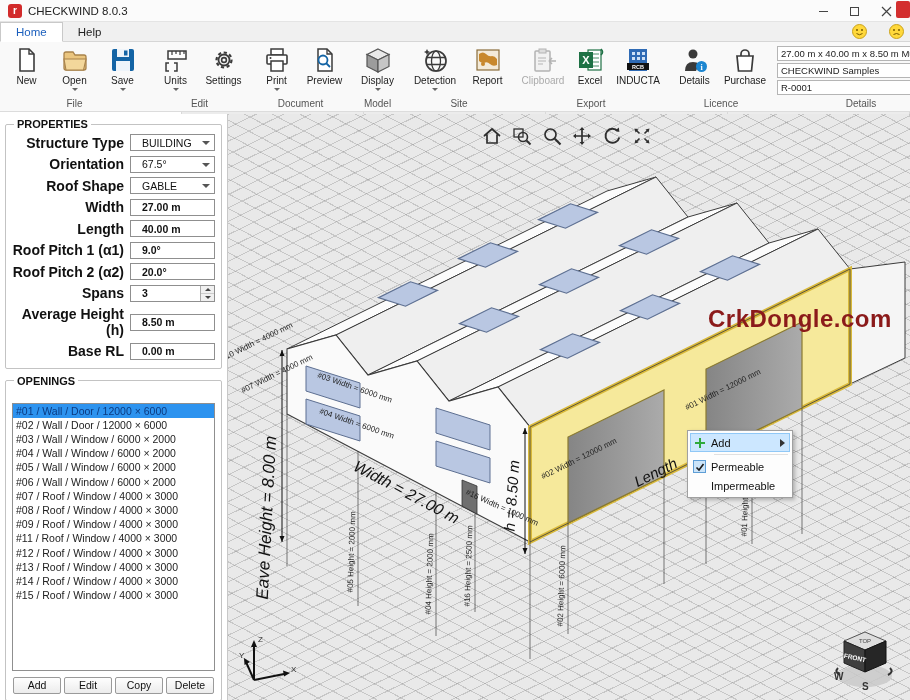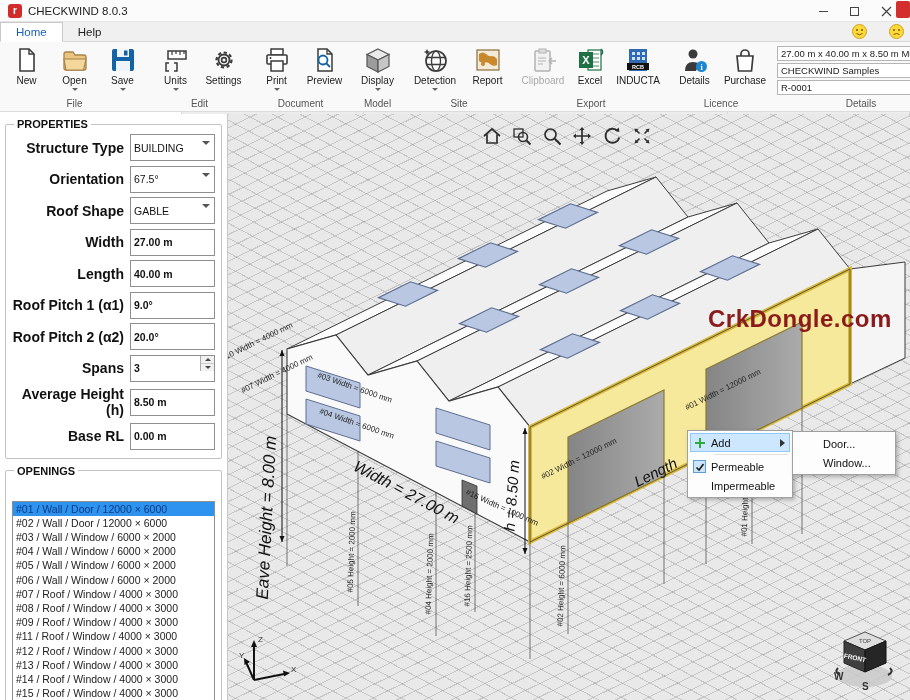--- a/index.html
+++ b/index.html
@@ -47,32 +47,32 @@
 
   
   .content { position:absolute; top:114px; left:0; right:0; bottom:0; display:flex; }
   .sidebar { width:228px; background:#fff; border-right:1px solid #c8c8c8; padding:4px 5px; }
 
   fieldset.groupbox { border:1px solid #c3c3c3; border-radius:2px; padding:4px 6px 6px; margin-bottom:6px; }
   fieldset.groupbox legend { font-size:11px; font-weight:bold; color:#111; padding:0 3px; margin-left:2px; }
 
   .prow { display:flex; align-items:center; margin-bottom:4.5px; }
   .prow .plabel { width:118px; text-align:right; font-size:14px; font-weight:bold; color:#111; padding-right:6px; }
-  .pfield { flex:1; height:27px; border:1px solid #8f8f8f; background:#fff; font-size:10.5px;
-    display:flex; align-items:center; padding:0 3px; position:relative; color:#111; }
+  .pfield { flex:1; height:17px; border:1px solid #8f8f8f; background:#fff; font-size:10.5px;
+    display:flex; align-items:center; padding:0 11px; position:relative; color:#111; }
   .pfield.select .sel-caret { position:absolute; right:4px; top:6px; width:0; height:0;
     border-left:4px solid transparent; border-right:4px solid transparent; border-top:4px solid #555; }
   .pfield input { border:none; outline:none; width:100%; font-size:10.5px; font-family:"Liberation Sans",sans-serif; color:#111; background:transparent;font-weight:bold; }
   .spinner { position:absolute; right:0; top:0; width:14px; height:15px; border-left:1px solid #aaa; display:flex; flex-direction:column; }
   .spinner > div { flex:1; display:flex; align-items:center; justify-content:center; background:#f0f0f0; }
   .spin-up { border-bottom:1px solid #ccc; }
   .tri-up { width:0;height:0;border-left:3px solid transparent;border-right:3px solid transparent;border-bottom:3px solid #444; }
   .tri-dn { width:0;height:0;border-left:3px solid transparent;border-right:3px solid transparent;border-top:3px solid #444; }
 
-  .openlist { border:1px solid #8f8f8f; background:#fff; height:268px; overflow:hidden; margin-top:20px; }
+  .openlist { border:1px solid #8f8f8f; background:#fff; height:268px; overflow:hidden; margin-top:12px; }
   .openlist .li { font-size:10.5px; line-height:14.2px; padding-left:3px; white-space:nowrap; color:#222; }
   .openlist .li.selected { background:#2d93ef; color:#0b3a80; }
   .listbtns { display:flex; justify-content:space-between; margin-top:6px; padding:0 1px; }
   .listbtns button { width:48px; height:17px; font-size:10.5px; font-family:"Liberation Sans",sans-serif;
     border:1px solid #9a9a9a; border-radius:2px; background:linear-gradient(#fefefe,#ececec); color:#111; }
 
   
   .viewport { position:relative; flex:1; background-color:#e9e9e9;
     background-image:
       repeating-linear-gradient(154deg, rgba(120,120,120,.30) 0 1px, transparent 1px 12px),
@@ -601,30 +601,20 @@
               <polyline points="1.5,5.5 4,8 8.5,2" fill="none" stroke="#1a1a1a" stroke-width="1.6"></polyline>
             </svg>
           </span>
         <span>Permeable</span>
       </div>
       <div class="ctx-item">
         <span class="ckspace"></span>
         <span>Impermeable</span>
       </div>
     </div>
-    <div class="ctx sub">
-      <div class="ctx-item">
-          <span class="gutter"></span>
-          <span>Door...</span>
-        </div>
-      <div class="ctx-item">
-          <span class="gutter"></span>
-          <span>Window...</span>
-        </div>
-    </div>
 
     <div class="viewcube">
       <svg width="74" height="68">
         <ellipse cx="37" cy="52" rx="27" ry="11" fill="#c9c9c9" opacity="0.85"></ellipse>
         <polygon points="37,8 58,17 37,26 16,17" fill="#dedede" stroke="#555" stroke-width="1"></polygon>
         <polygon points="16,17 37,26 37,48 16,39" fill="#3f3f3f" stroke="#222" stroke-width="1"></polygon>
         <polygon points="58,17 37,26 37,48 58,39" fill="#262626" stroke="#111" stroke-width="1"></polygon>
         <text x="37" y="19" text-anchor="middle" font-size="6" fill="#444" font-family="Liberation Sans, sans-serif">TOP</text>
         <text x="26.5" y="36" text-anchor="middle" font-size="6.5" font-weight="bold" fill="#fff" font-family="Liberation Sans, sans-serif" transform="rotate(12 26.5 36)">FRONT</text>
         <path d="M10 44 q-4 4 2 7" fill="none" stroke="#333" stroke-width="2"></path>

